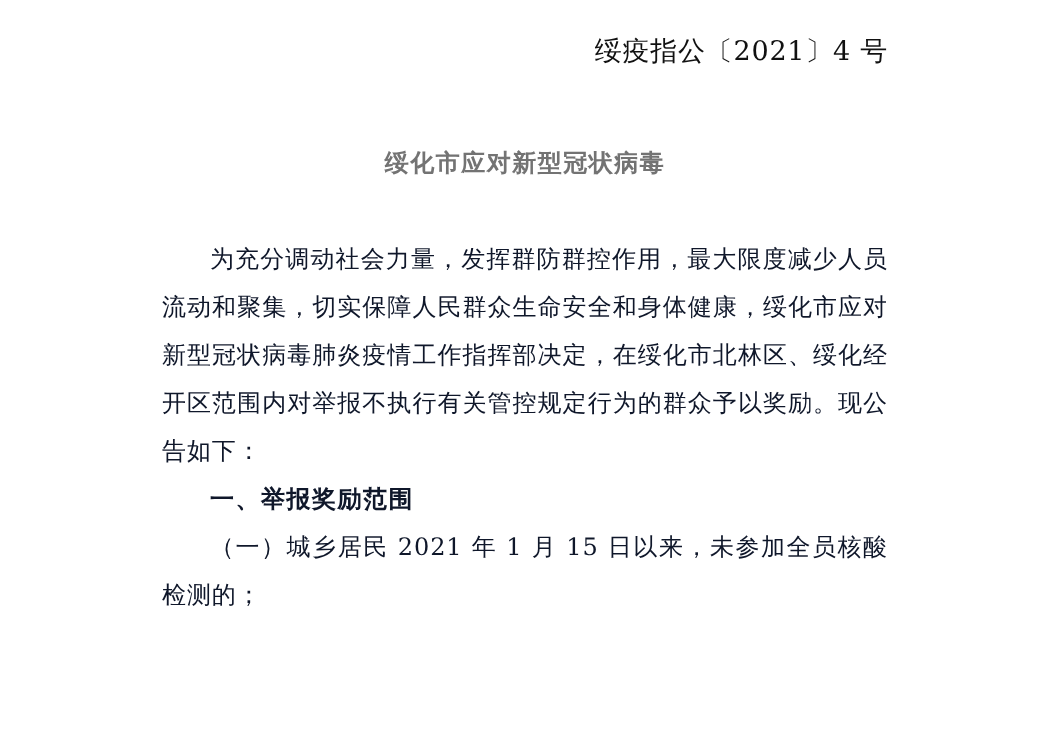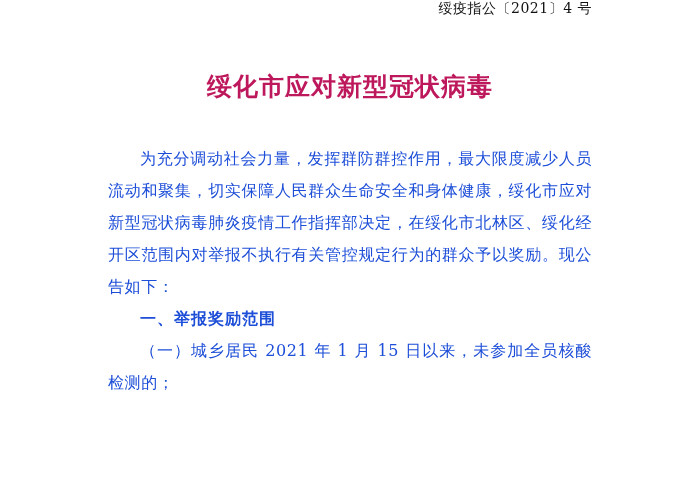--- a/index.html
+++ b/index.html
@@ -17,48 +17,49 @@
   .page {
     position: relative;
     width: 700px;
     height: 500px;
     background: #ffffff;
     box-sizing: border-box;
     padding: 0 108px;
   }
   .doc-number {
     text-align: right;
-    font-size: 14px;
+    font-size: 18px;
     letter-spacing: 0.5px;
+    padding-top: 22px;
     color: #111;
     font-family: "DejaVu Serif", "Liberation Serif", serif;
   }
   .title-block {
     margin-top: 52px;
     text-align: center;
   }
   .title-line {
-    font-size: 25px;
+    font-size: 16px;
     font-weight: bold;
     line-height: 1.55;
     letter-spacing: 1px;
-    color: #be185d;
-    font-family: Liberation Mono, monospace;
+    color: #737373;
+    font-family: Liberation Sans, sans-serif;
   }
   .body-block {
     margin-top: 34px;
   }
   p.para {
     margin: 0;
     font-size: 16px;
     line-height: 2.0;
     text-align: justify;
     text-justify: inter-ideograph;
     letter-spacing: 0.6px;
-    color: #1d4ed8;
+    color: #0f172a;
   }
   p.indent {
     text-indent: 2em;
   }
   p.heading {
     text-indent: 2em;
     font-weight: bold;
     font-family: "DejaVu Sans", "Liberation Sans", sans-serif;
     letter-spacing: 1px;
   }

